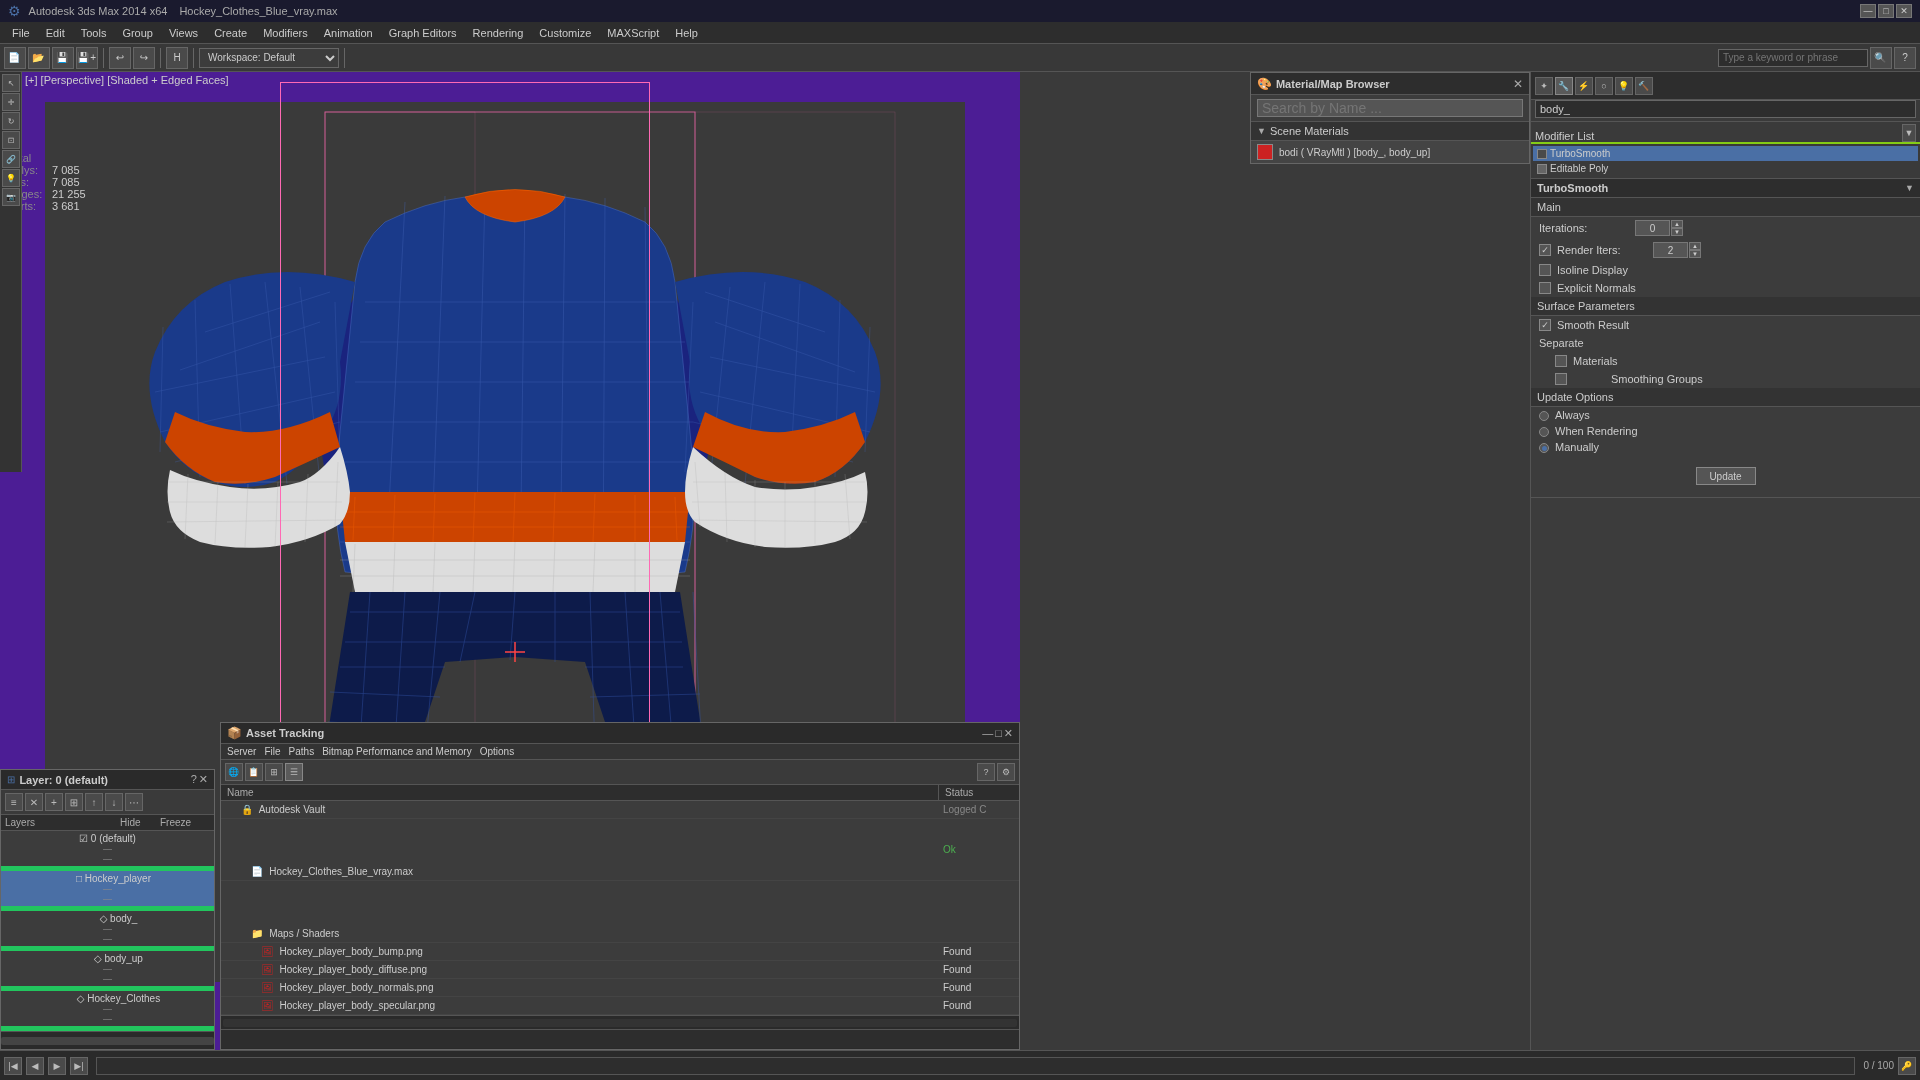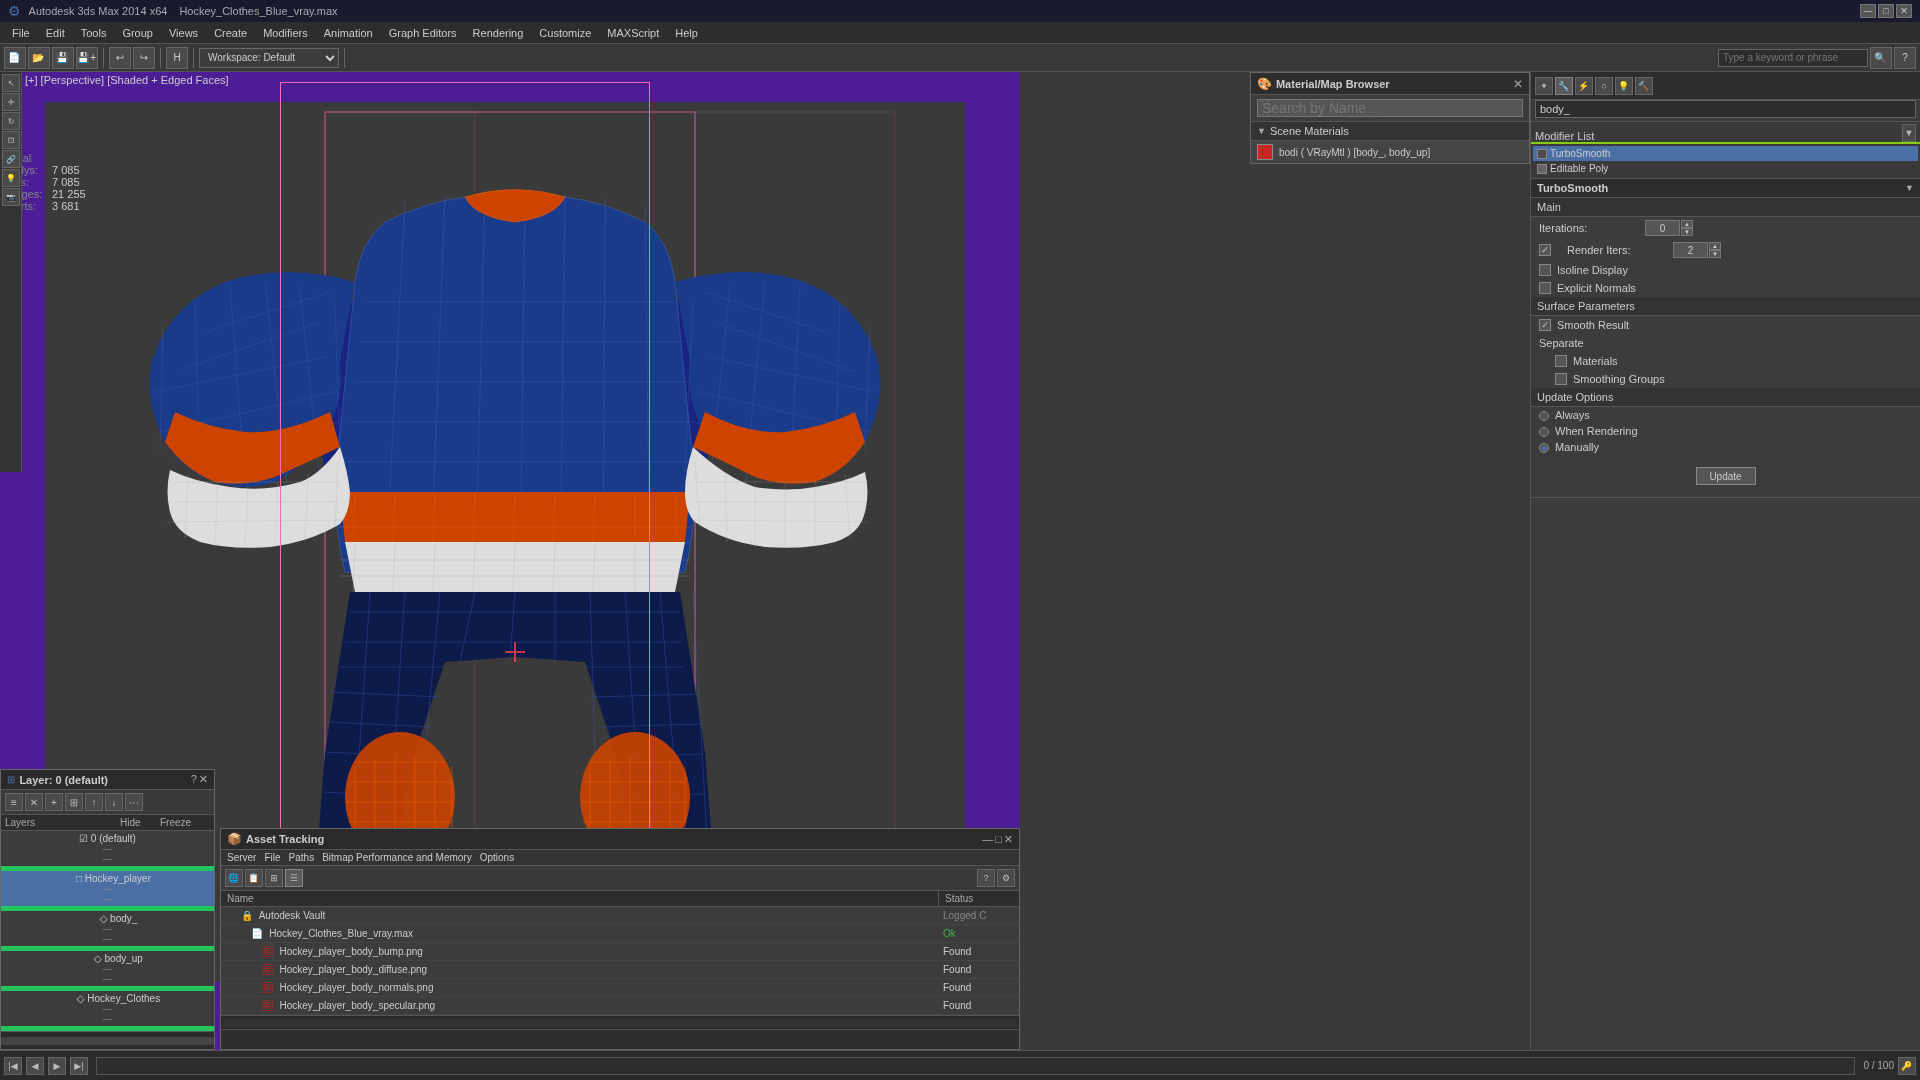--- a/index.html
+++ b/index.html
@@ -233,21 +233,21 @@
       padding: 3px 6px;
       color: #ccc;
       font-size: 11px;
       background: #333;
       border-bottom: 1px solid #555;
     }
     .ts-row {
       display: flex;
       align-items: center;
       padding: 3px 8px;
-      gap: 16px;
+      gap: 6px;
     }
     .ts-label {
       color: #ccc;
       font-size: 11px;
       min-width: 90px;
     }
     .ts-spinner {
       display: flex;
       align-items: center;
       gap: 1px;
@@ -454,21 +454,21 @@
     }
     .at-row-name {
       flex: 1;
       padding: 1px 4px 1px 20px;
       color: #ccc;
       font-size: 10px;
       overflow: hidden;
       text-overflow: ellipsis;
       white-space: nowrap;
     }
-    .at-row-name.indent1 { padding-left: 30px; }
+    .at-row-name.indent1 { padding-left: 30px; margin-top: 44px; }
     .at-row-name.indent2 { padding-left: 40px; }
     .at-row-status {
       width: 80px;
       padding: 1px 4px;
       font-size: 10px;
     }
     .status-ok { color: #4CAF50; }
     .status-found { color: #ccc; }
     .status-loggedc { color: #888; }
     .lp-header {
@@ -922,21 +922,21 @@
 
     <div style="padding: 3px 8px; color:#ccc; font-size:11px;">Separate</div>
 
     <div class="ts-checkbox-row" style="padding-left:24px;">
       <div class="ts-checkbox"></div>
       <span style="color:#ccc; font-size:11px;">Materials</span>
     </div>
 
     <div class="ts-checkbox-row" style="padding-left:24px;">
       <div class="ts-checkbox"></div>
-      <span style="color:#ccc; font-size:11px;">Smoothing Groups</span>
+      <span style="color:#ccc; font-size:11px;margin-left:38px;">Smoothing Groups</span>
     </div>
 
     <div class="ts-section-title">Update Options</div>
 
     <div class="ts-radio-row">
       <div class="ts-radio"></div>
       <span style="color:#ccc; font-size:11px;">Always</span>
     </div>
 
     <div class="ts-radio-row">
@@ -1079,20 +1079,26 @@
     <span class="at-row-name">
       <span style="color:#4a6fa5; margin-right:3px;">🔒</span> Autodesk Vault
     </span>
     <span class="at-row-status status-loggedc">Logged C</span>
   </div>
   <div class="at-row">
     <span class="at-row-name indent1">
       <span style="color:#4a6fa5; margin-right:3px;">📄</span> Hockey_Clothes_Blue_vray.max
     </span>
     <span class="at-row-status status-ok">Ok</span>
+  </div>
+  <div class="at-row">
+    <span class="at-row-name indent1">
+      <span style="color:#888; margin-right:3px;">📁</span> Maps / Shaders
+    </span>
+    <span class="at-row-status"></span>
   </div>
   <div class="at-row">
     <span class="at-row-name indent2">
       <span style="color:#cc2222; margin-right:3px;">🖼</span> Hockey_player_body_bump.png
     </span>
     <span class="at-row-status status-found">Found</span>
   </div>
   <div class="at-row">
     <span class="at-row-name indent2">
       <span style="color:#cc2222; margin-right:3px;">🖼</span> Hockey_player_body_diffuse.png

